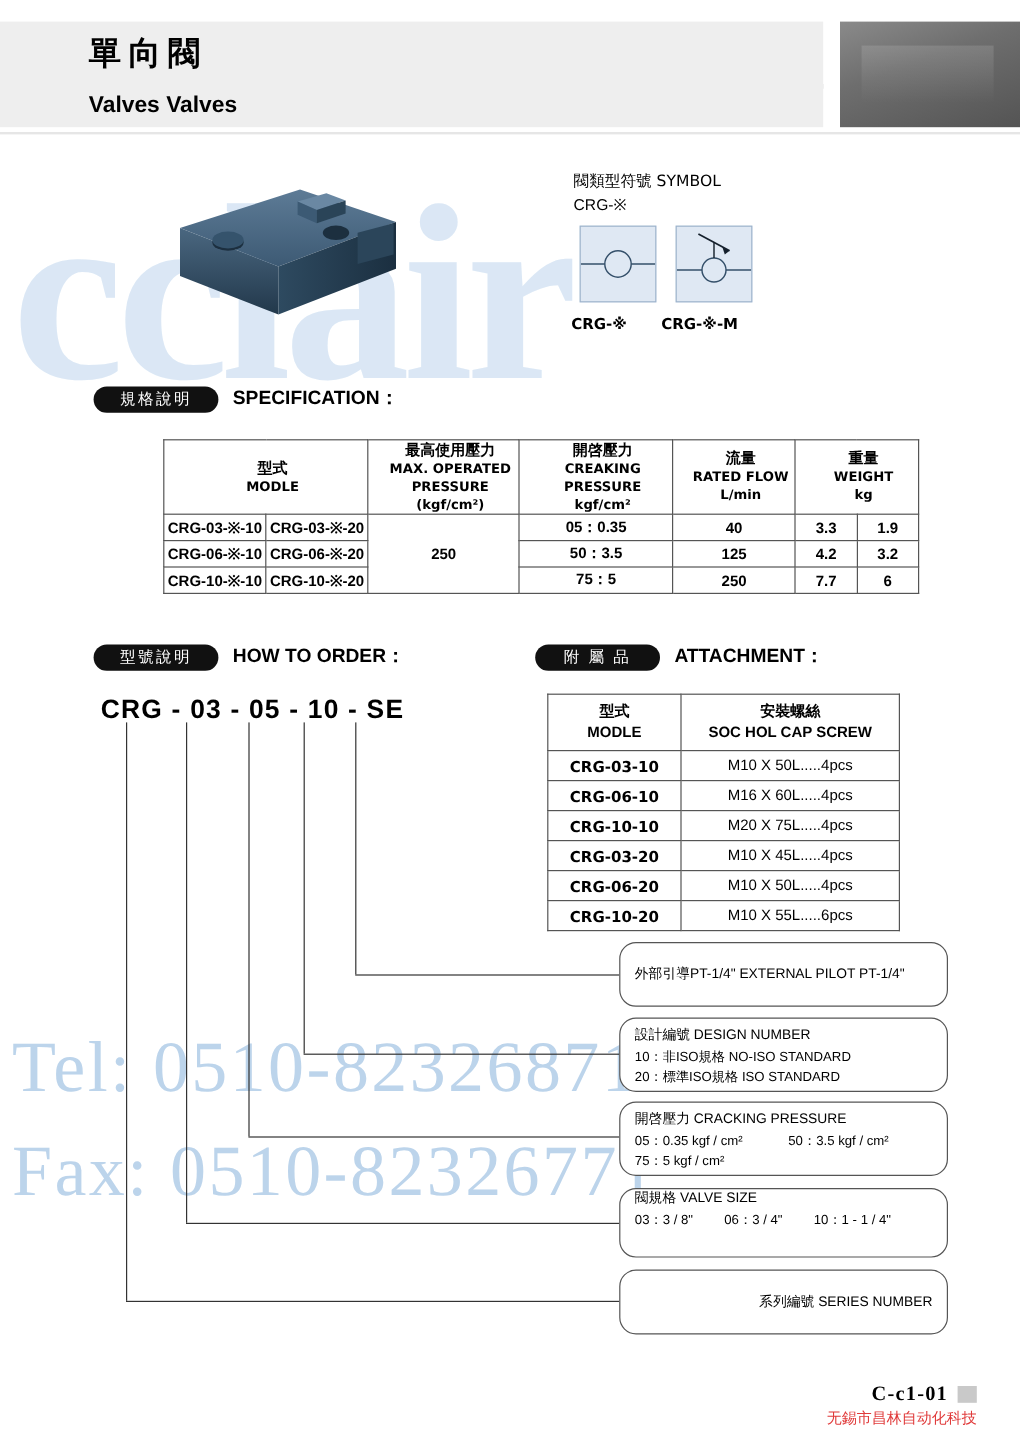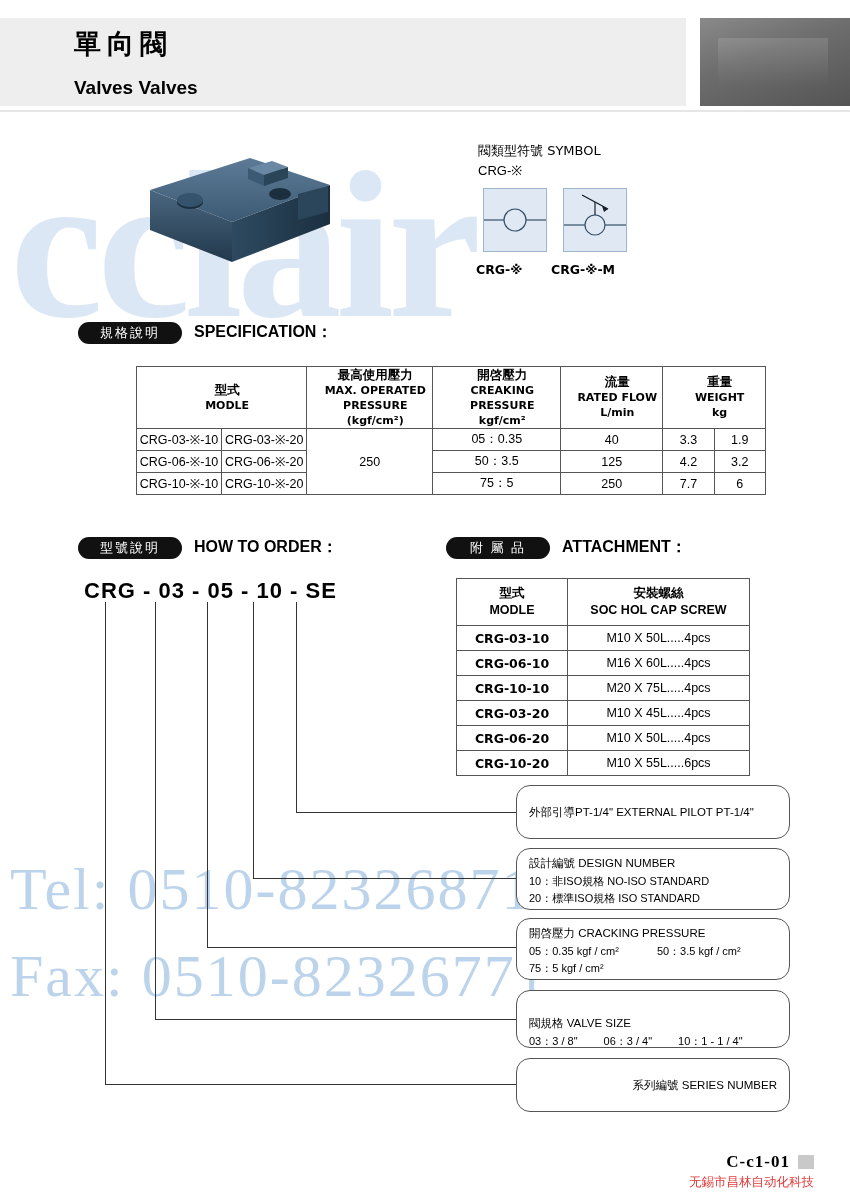--- a/index.html
+++ b/index.html
@@ -68,21 +68,21 @@
   }
   .tag-txt{position:absolute;font-size:16px;font-weight:bold;}
 
   
   table{border-collapse:collapse;}
   .spec{position:absolute;left:136px;top:366px;width:630px;font-size:12px;text-align:center;}
   .spec td,.spec th{border:1px solid #555;padding:0;}
   .spec .hd{height:47px;font-weight:bold;line-height:1.35;font-family:"DejaVu Sans",sans-serif;padding-left:11px;}
   .spec .hd .cn{font-size:12.5px;}
   .spec .hd .en{font-size:11px;}
-  .spec .rw{height:22px;font-weight:normal;font-size:12.5px;margin-top:44px;}
+  .spec .rw{height:22px;font-weight:bold;font-size:12.5px;margin-top:44px;}
 
   
   .code{position:absolute;left:84px;top:578px;font-size:22px;font-weight:bold;letter-spacing:1px;}
 
   
   .att{position:absolute;left:456px;top:578px;width:294px;font-size:12.5px;text-align:center;}
   .att td{border:1px solid #555;height:22px;}
   .att .hd{height:44px;font-weight:bold;line-height:1.4;}
   .att .m{font-weight:bold;font-family:"DejaVu Sans",sans-serif;}
 
@@ -308,21 +308,21 @@
 
   <div class="callout" style="left:516px;top:918px;width:274px;height:62px;">
     <div class="cl-title">開啓壓力 CRACKING PRESSURE</div>
     <div style="display:flex;gap:38px;">
       <span>05：0.35 kgf / cm²</span>
       <span>50：3.5 kgf / cm²</span>
     </div>
     <div>75：5 kgf / cm²</div>
   </div>
 
-  <div class="callout" style="left:516px;top:990px;width:274px;height:58px;padding-top:24px;">
+  <div class="callout" style="left:516px;top:990px;width:274px;height:58px;padding-top:0;">
     <div class="cl-title">閥規格  VALVE SIZE</div>
     <div style="display:flex;gap:26px;">
       <span>03：3 / 8"</span>
       <span>06：3 / 4"</span>
       <span>10：1 - 1 / 4"</span>
     </div>
   </div>
 
   <div class="callout" style="left:516px;top:1058px;width:274px;height:54px;padding-top:18px;text-align:right;">
     <div class="cl-title">系列編號  SERIES NUMBER</div>

